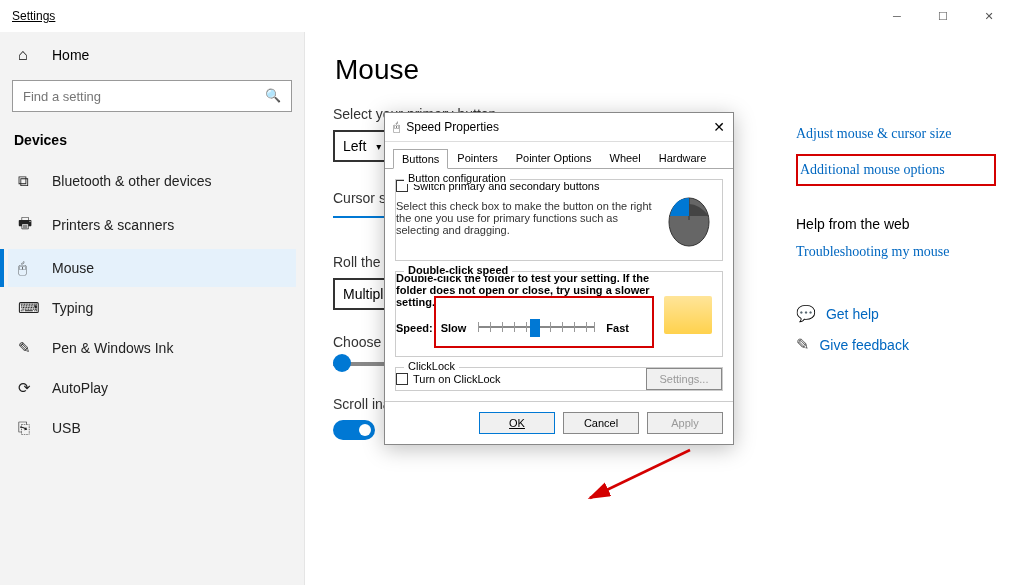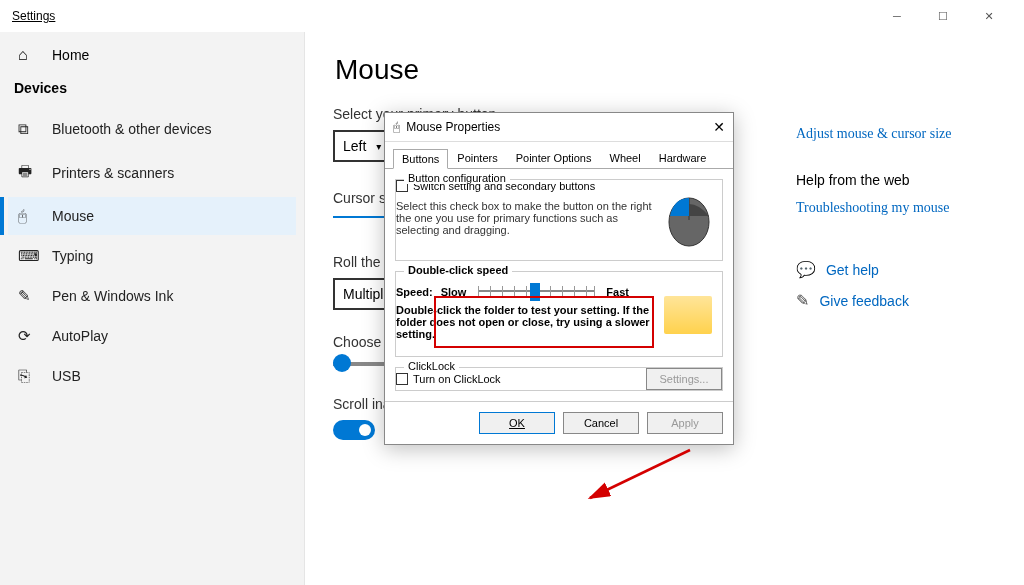--- a/index.html
+++ b/index.html
@@ -75,20 +75,24 @@
     <span>✕</span>
   </div>
 </div>
 
 <div class="main">
   <div class="sidebar">
     <div class="home">
       <span class="icon">⌂</span>
       <span>Home</span>
     </div>
+    <div class="search">
+      <input placeholder="Find a setting" style="">
+      <span class="sicon">🔍</span>
+    </div>
     <div class="devhead">Devices</div>
 
     <div class="navitem">
       <span class="nicon">⧉</span>
       <span>Bluetooth &amp; other devices</span>
     </div>
     <div class="navitem">
       <span class="nicon">🖶</span>
       <span>Printers &amp; scanners</span>
     </div>
@@ -139,90 +143,93 @@
 
     <div class="field-label" style="margin-top:30px;">Scroll inactive windows when I hover over them</div>
     <div style="display:flex;align-items:center;gap:10px;margin-top:8px;">
       <span class="toggle"></span>
       <span style="font-size:14px;">On</span>
     </div>
 
     
     <div class="rside">
       <div class="rlink">Adjust mouse &amp; cursor size</div>
+      <div class="redbox">
+        <div class="rlink" style="margin:6px 0 0 0;">Additional mouse options</div>
+      </div>
       <div class="webhelp">
         <div class="rshead">Help from the web</div>
         <div class="rlink">Troubleshooting my mouse</div>
         <div class="helprow" style="margin-top:44px;">
           <span class="hicon">💬</span>
           <span>Get help</span>
         </div>
         <div class="helprow">
           <span class="hicon">✎</span>
           <span>Give feedback</span>
         </div>
       </div>
     </div>
   </div>
 </div>
 
 <div class="modal">
   <div class="mtitle">
     <span class="micon">🖰</span>
-    <span>Mouse Properties</span>
+    <span>Speed Properties</span>
     <span class="mclose">✕</span>
   </div>
   <div class="tabs">
     <div class="tab active">Buttons</div>
     <div class="tab">Pointers</div>
     <div class="tab">Pointer Options</div>
     <div class="tab">Wheel</div>
     <div class="tab">Hardware</div>
   </div>
 
   <div class="gbox" style="padding-right:66px;min-height:82px;">
     <span class="glabel">Button configuration</span>
     <label class="chk">
       <span class="box"></span>
-      <span>Switch setting and secondary buttons</span>
+      <span>Switch primary and secondary buttons</span>
     </label>
     <div style="margin-top:6px;color:#333;">Select this check box to make the button on the right the one you use for primary functions such as selecting and dragging.</div>
     <div class="mouseimg">
       <svg viewBox="0 0 50 60">
           <ellipse cx="25" cy="34" rx="20" ry="24" fill="#666" stroke="#333"></ellipse>
           <path d="M25 10 L25 32" stroke="#333"></path>
           <path d="M5 28 Q25 4 45 28" fill="#444"></path>
           <path d="M25 10 Q10 10 6 28 L25 28 Z" fill="#0078d4"></path>
         </svg>
     </div>
   </div>
 
   <div class="gbox" style="min-height:86px;padding-right:70px;font-weight:bold;">
     <span class="glabel">Double-click speed</span>
+    <div>Double-click the folder to test your setting. If the folder does not open or close, try using a slower setting.</div>
     <div style="display:flex;align-items:center;margin-top:8px;">
       <span>Speed:</span>
       <span style="margin:0 4px 0 8px;">Slow</span>
       <div class="sldtrack">
         <div class="tline"></div>
         <div class="tick" style="left:0"></div>
           <div class="tick" style="left:12px"></div>
           <div class="tick" style="left:24px"></div>
           <div class="tick" style="left:36px"></div>
           <div class="tick" style="left:48px"></div>
           <div class="tick" style="left:60px"></div>
           <div class="tick" style="left:72px"></div>
           <div class="tick" style="left:84px"></div>
           <div class="tick" style="left:96px"></div>
           <div class="tick" style="left:108px"></div>
           <div class="tick" style="left:116px"></div>
         <div class="thumb"></div>
       </div>
       <span style="margin-left:4px;">Fast</span>
     </div>
-    <div>Double-click the folder to test your setting. If the folder does not open or close, try using a slower setting.</div>
     <div class="folder"></div>
     <div class="redbox2" style="left:38px;top:24px;width:220px;height:52px;"></div>
   </div>
 
   <div class="gbox">
     <span class="glabel">ClickLock</span>
     <div style="display:flex;align-items:center;justify-content:space-between;">
       <label class="chk">
         <span class="box"></span>
         <span>Turn on ClickLock</span>

